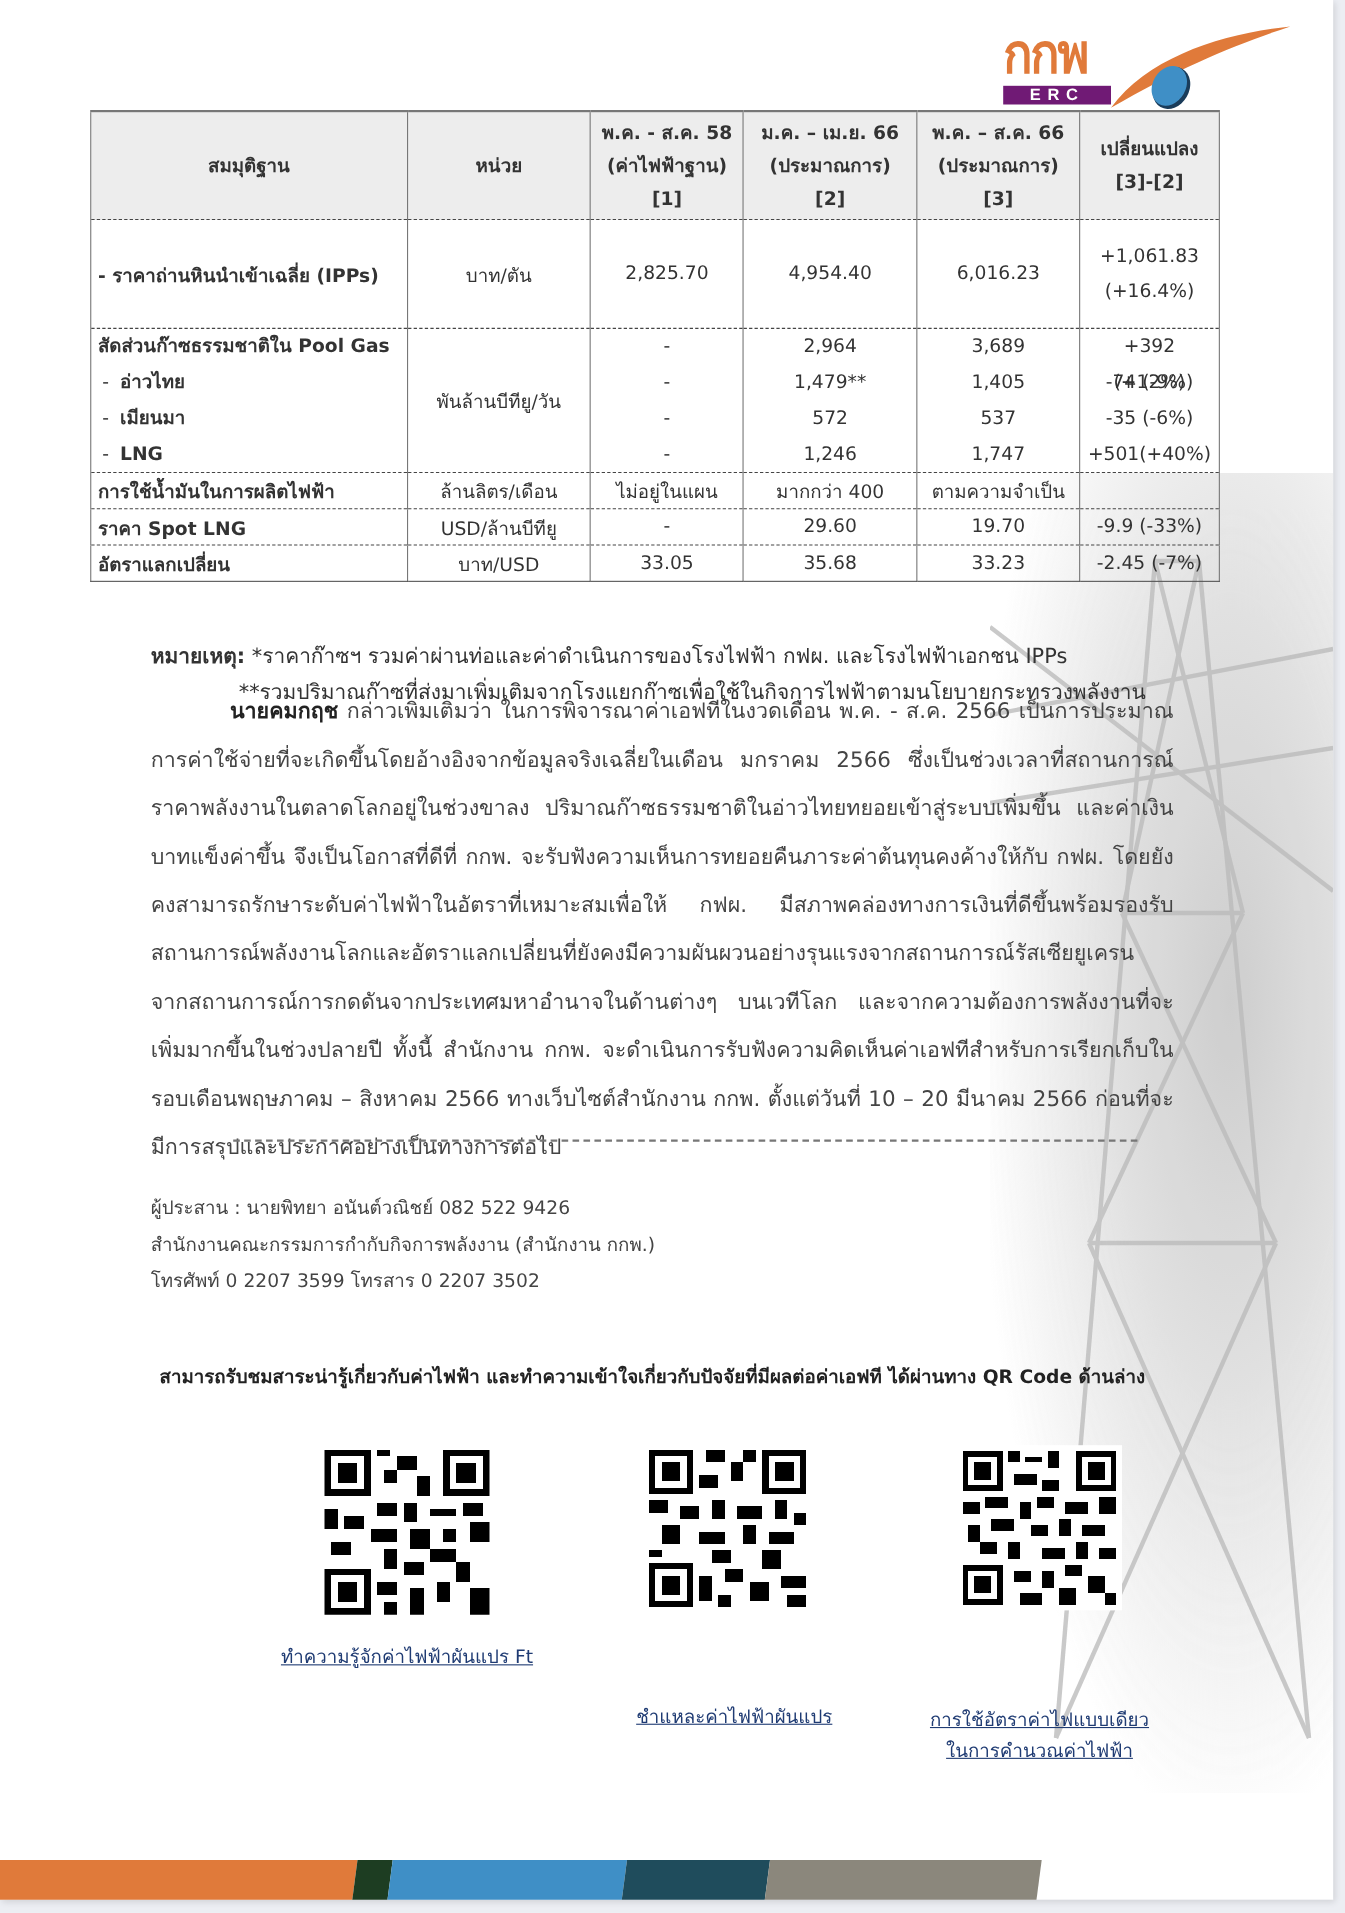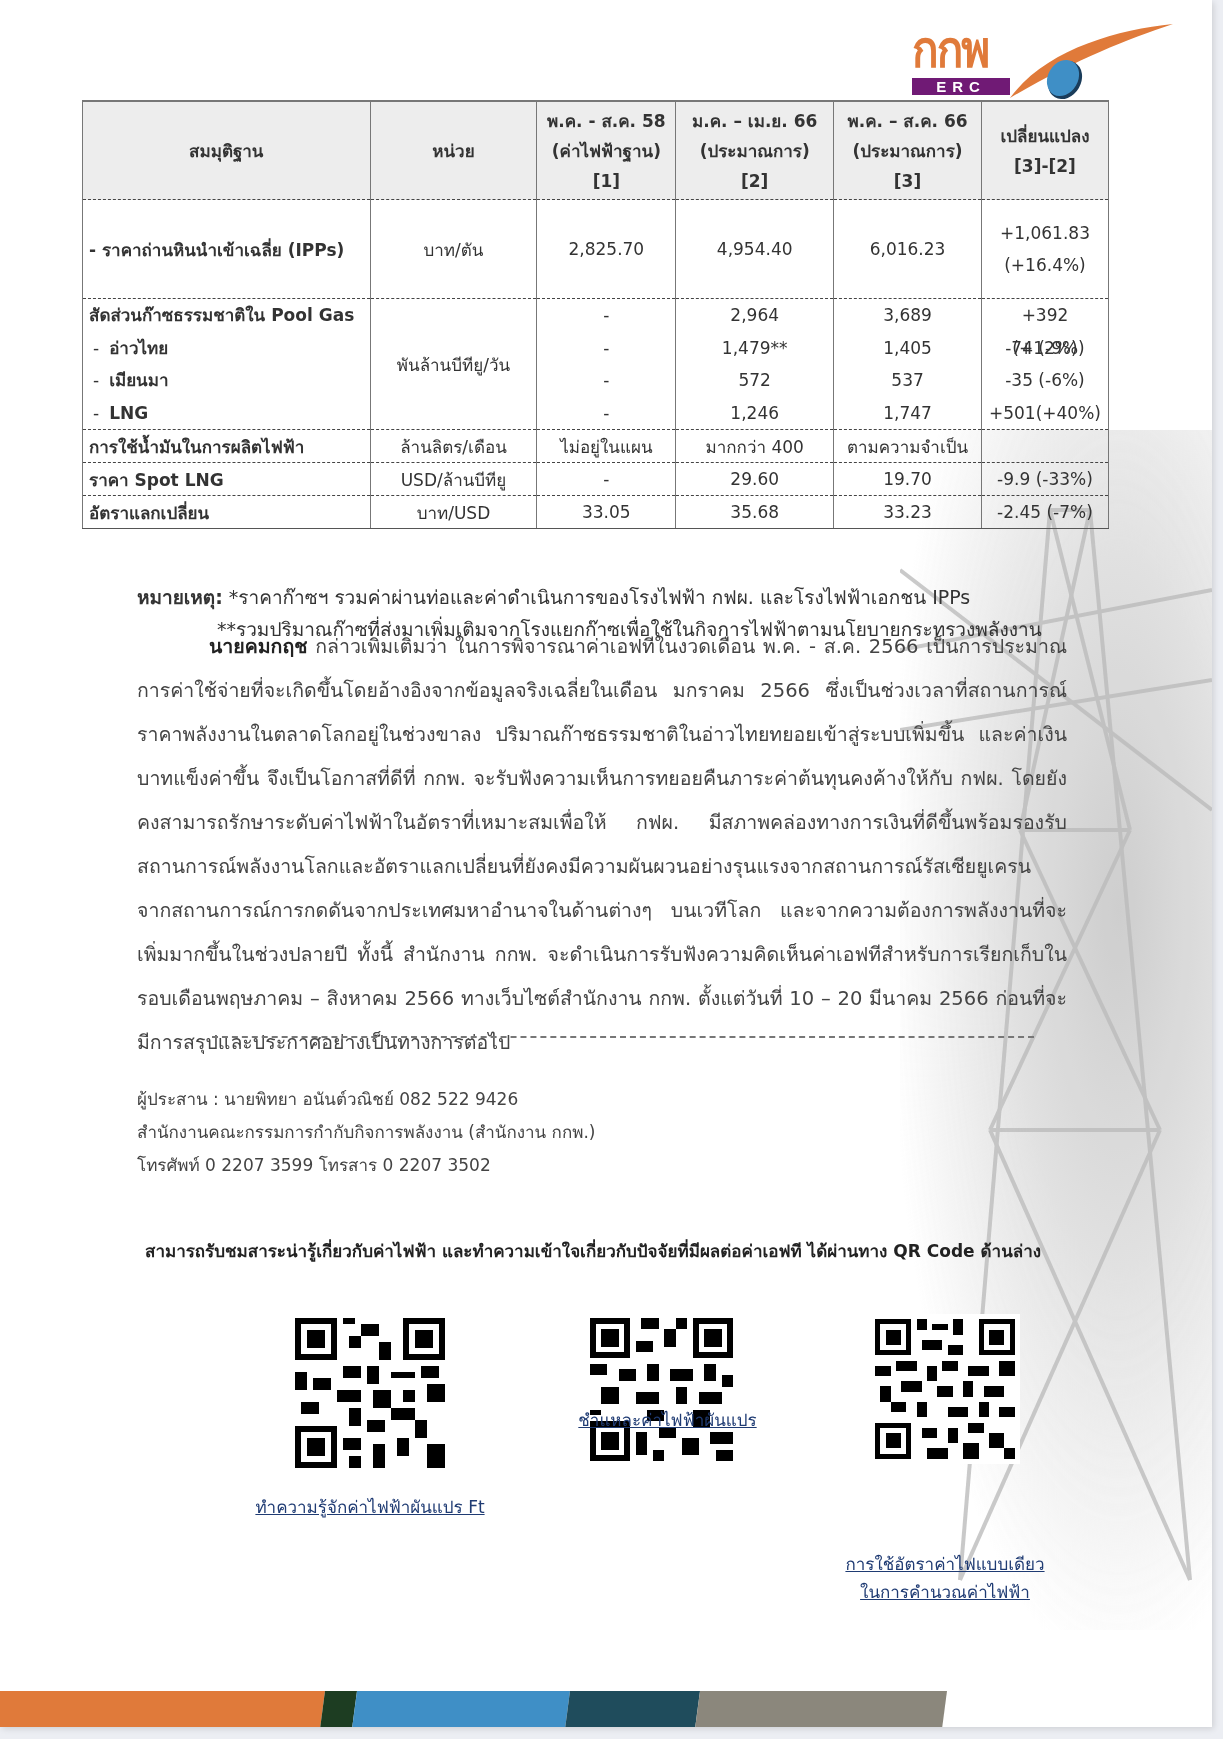--- a/index.html
+++ b/index.html
@@ -369,21 +369,21 @@
           <rect x="19" y="21" width="3" height="2"></rect>
         <rect x="23" y="23" width="3" height="3"></rect>
           <rect x="11" y="26" width="4" height="2"></rect>
           <rect x="18" y="25" width="3" height="3"></rect>
           <rect x="26" y="26" width="2" height="2"></rect>
       </g>
     </svg>
   </div>
 
   <div class="qr-link" style="left:255px; top:1493px; width:230px;">ทำความรู้จักค่าไฟฟ้าผันแปร Ft</div>
-  <div class="qr-link" style="left:560px; top:1406px; width:215px;">ชำแหละค่าไฟฟ้าผันแปร</div>
+  <div class="qr-link" style="left:560px; top:1547px; width:215px;">ชำแหละค่าไฟฟ้าผันแปร</div>
   <div class="qr-link" style="left:830px; top:1550px; width:230px;">
     <div>การใช้อัตราค่าไฟแบบเดียว</div>
     <div>ในการคำนวณค่าไฟฟ้า</div>
   </div>
 
   <svg class="stripe" viewBox="0 0 950 38" preserveAspectRatio="none">
     <polygon points="0,0 325,0 320,38 0,38" fill="#e07a3a"></polygon>
     <polygon points="325,0 357,0 352,38 320,38" fill="#1d3d22"></polygon>
     <polygon points="357,0 570,0 565,38 352,38" fill="#3f8fc6"></polygon>
     <polygon points="570,0 700,0 695,38 565,38" fill="#1f4c5c"></polygon>

